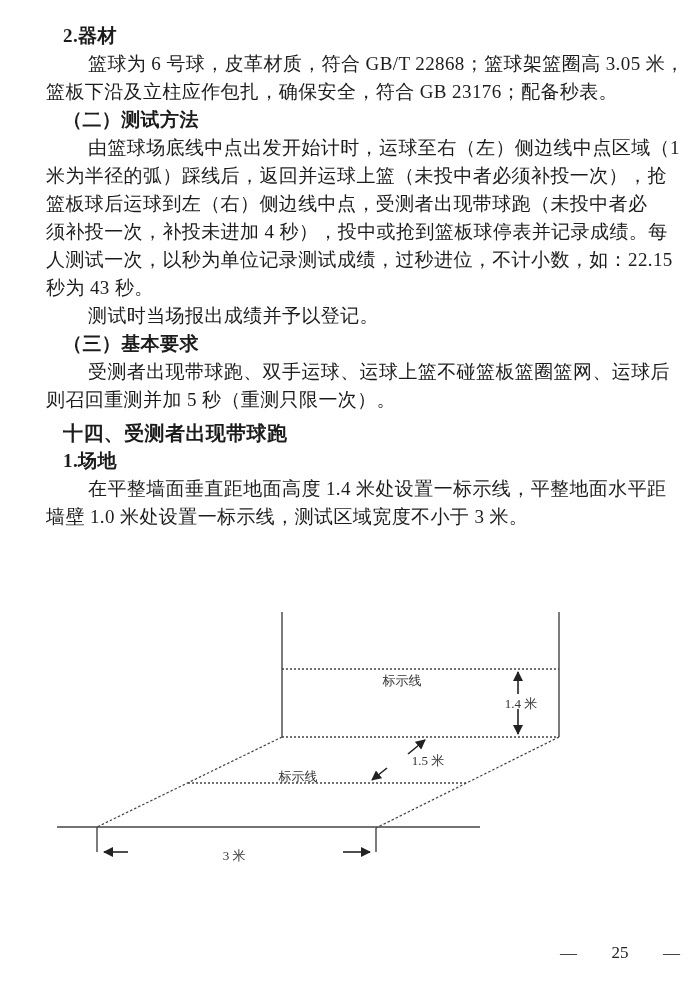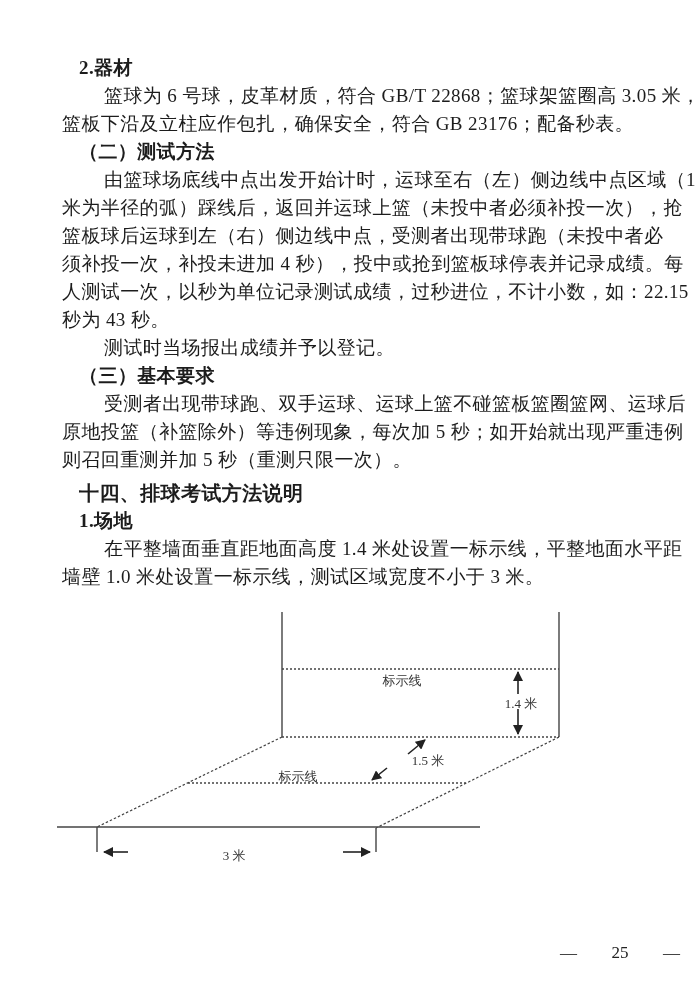--- a/index.html
+++ b/index.html
@@ -6,21 +6,21 @@
   body{
     width:700px;height:986px;
     background:#ffffff;
     position:relative;
     overflow:hidden;
     font-family:"Liberation Serif","DejaVu Serif",serif;
     color:#1c1c1c;
   }
   .page{position:absolute;left:0;top:0;width:700px;height:986px;background:#ffffff;}
   .textblock{
-    position:absolute;left:62px;top:22px;width:615px;margin-top:32px;
+    position:absolute;left:46px;top:22px;width:615px;
   }
   .line{
     height:28px;line-height:28px;white-space:nowrap;
     font-size:19px;letter-spacing:0.4px;
     font-family:"Liberation Serif","DejaVu Serif",serif;
   }
   .line.body{padding-left:0;}
   .line.body-indent{padding-left:42px;}
   .line.kai{
     padding-left:17px;font-weight:bold;
@@ -58,23 +58,22 @@
       <div class="line kai">（二）测试方法</div>
       <div class="line body-indent">由篮球场底线中点出发开始计时，运球至右（左）侧边线中点区域（1</div>
       <div class="line body">米为半径的弧）踩线后，返回并运球上篮（未投中者必须补投一次），抢</div>
       <div class="line body">篮板球后运球到左（右）侧边线中点，受测者出现带球跑（未投中者必</div>
       <div class="line body">须补投一次，补投未进加 4 秒），投中或抢到篮板球停表并记录成绩。每</div>
       <div class="line body">人测试一次，以秒为单位记录测试成绩，过秒进位，不计小数，如：22.15</div>
       <div class="line body">秒为 43 秒。</div>
       <div class="line body-indent">测试时当场报出成绩并予以登记。</div>
       <div class="line kai">（三）基本要求</div>
       <div class="line body-indent">受测者出现带球跑、双手运球、运球上篮不碰篮板篮圈篮网、运球后</div>
-      <div class="line body">原地投篮（补篮除外）等违例现象，每次加 5 秒；如开始就出现严重违例</div>
       <div class="line body">则召回重测并加 5 秒（重测只限一次）。</div>
-      <div class="line hei">十四、排球考试方法说明</div>
+      <div class="line hei">十四、受测者出现带球跑</div>
       <div class="line kai">1.场地</div>
       <div class="line body-indent">在平整墙面垂直距地面高度 1.4 米处设置一标示线，平整地面水平距</div>
       <div class="line body">墙壁 1.0 米处设置一标示线，测试区域宽度不小于 3 米。</div>
     </div>
 
   <div class="diagram">
     <svg width="560" height="280" viewBox="0 0 560 280" xmlns="http://www.w3.org/2000/svg">
       <defs>
         <marker id="arr" markerUnits="userSpaceOnUse" markerWidth="12" markerHeight="10" refX="9" refY="5" orient="auto">
           <path d="M0,0 L10,5 L0,10 z" fill="#222"></path>

